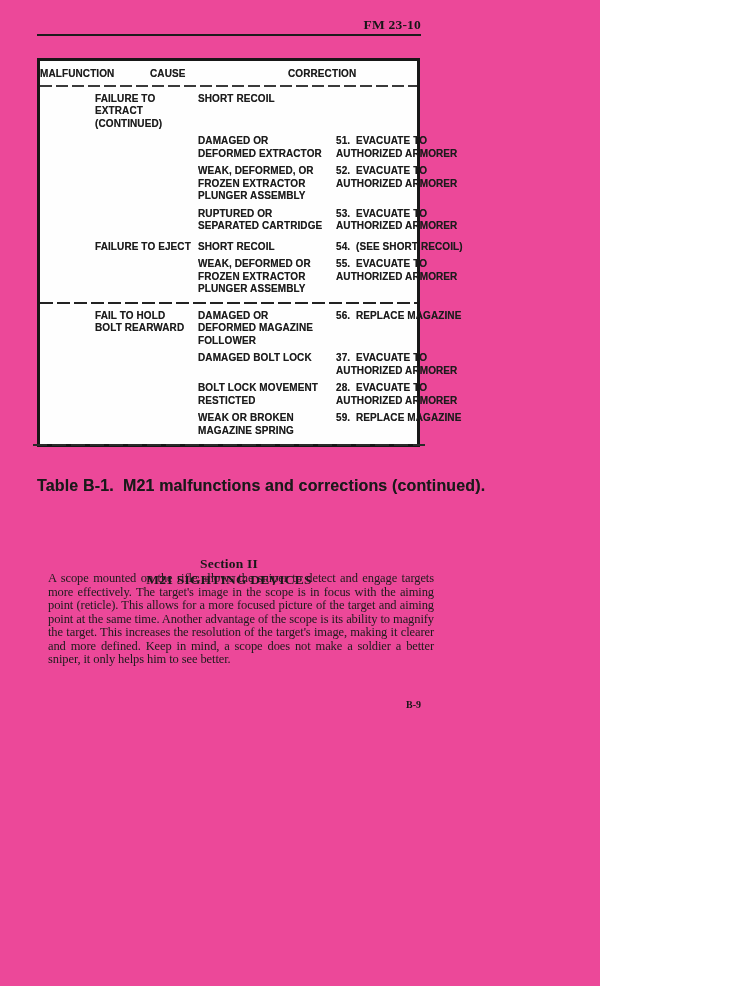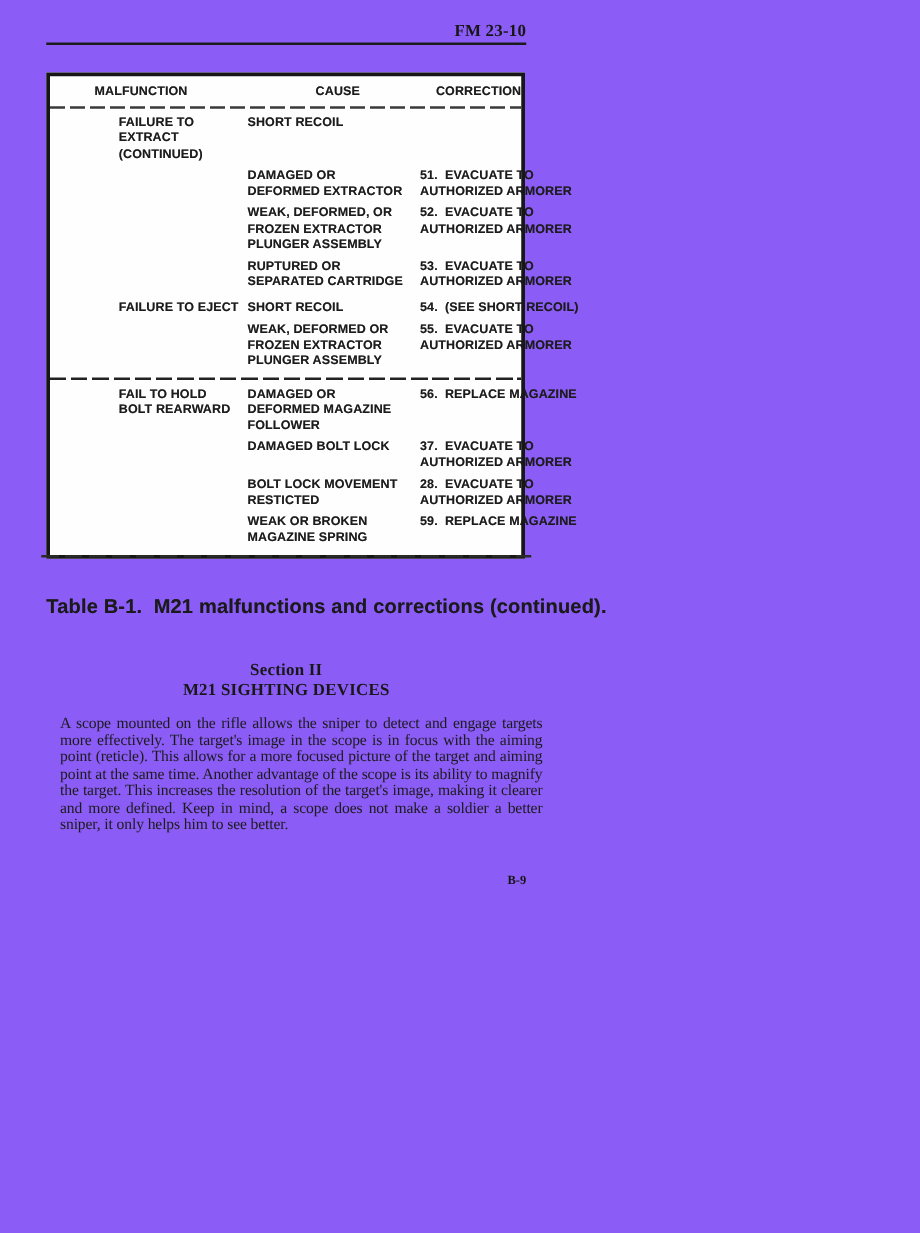--- a/index.html
+++ b/index.html
@@ -1,23 +1,23 @@
 <!DOCTYPE html>
 <html><head>
 <meta charset="utf-8">
 <style>
   * { margin: 0; padding: 0; box-sizing: border-box; }
   html, body { background: #ffffff; }
   body { font-family: "Liberation Sans", sans-serif; color: #1a1a1a; }
 
   .page {
     position: relative;
-    width: 736px;
+    width: 600px;
     height: 986px;
-    background: #8b5cf6;
+    background: #ec4899;
     overflow: hidden;
   }
 
   
   .doc-number {
     position: absolute;
     top: 17px;
     left: 37px;
     width: 384px;
     text-align: right;
@@ -49,21 +49,21 @@
     line-height: 12.5px;
     letter-spacing: 0.1px;
     color: #1c1c1c;
     text-shadow: 0 0 0.5px rgba(20,20,20,0.55);
   }
   .t-grid {
     display: grid;
     grid-template-columns: 110px 138px 1fr;
   }
   .t-head { padding: 7px 0 4px 0; }
-  .t-head .t-col { text-align: right; }
+  .t-head .t-col { text-align: left; }
   .dash-rule {
     height: 2px;
     background: repeating-linear-gradient(90deg,
       #3a3a3a 0px, #3a3a3a 12px, transparent 12px, transparent 16px);
   }
   .dash-rule.dark {
     background: repeating-linear-gradient(90deg,
       #222 0px, #222 13px, transparent 13px, transparent 17px);
   }
   .t-body { padding: 6px 0 7px 0; }
@@ -95,21 +95,21 @@
     font-weight: bold;
     letter-spacing: 0.15px;
     color: #1a1a1a;
     white-space: pre;
     text-shadow: 0 0 0.5px rgba(20,20,20,0.5);
   }
 
   
   .section-heading {
     position: absolute;
-    top: 528px;
+    top: 556px;
     left: 37px;
     width: 384px;
     text-align: center;
     font-family: "Liberation Serif", serif;
     font-weight: 600;
     font-size: 13.5px;
     line-height: 15.5px;
     color: #181818;
     letter-spacing: 0.2px;
   }

